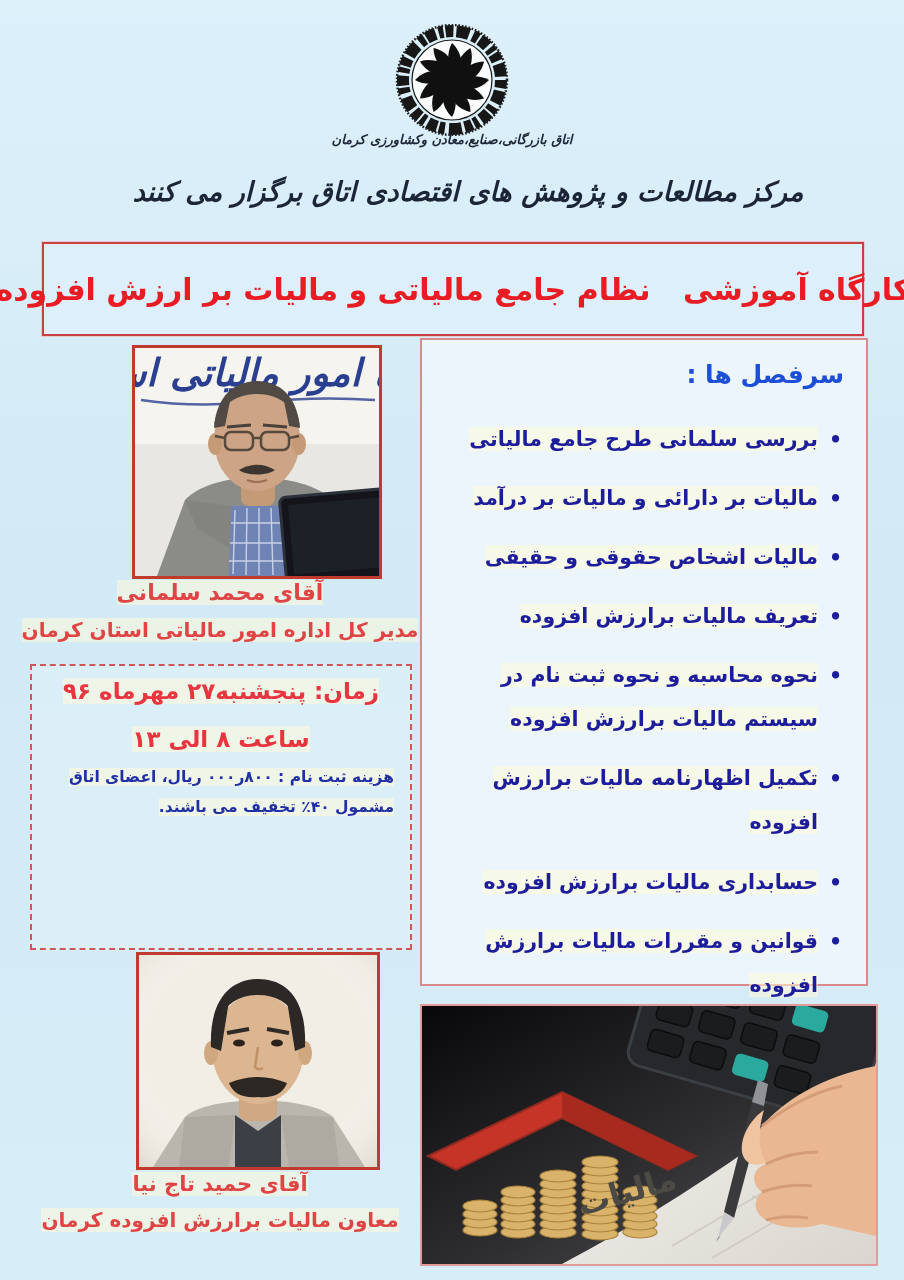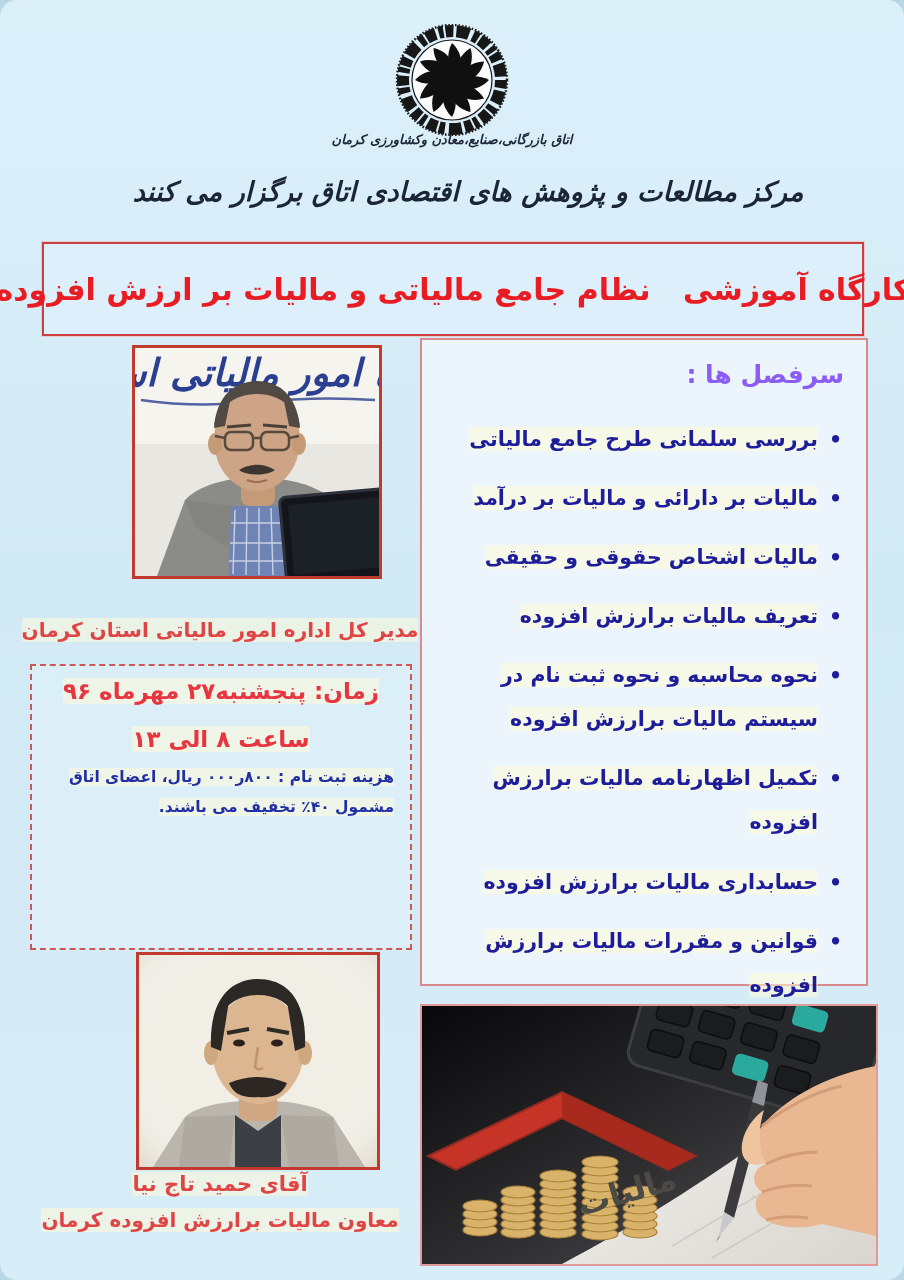--- a/index.html
+++ b/index.html
@@ -1,36 +1,36 @@
 <!DOCTYPE html>
 <html lang="fa" dir="rtl"><head>
 <meta charset="utf-8">
 <style>
   html,body{margin:0;padding:0;background:#b9d8e6;}
   .poster{
     position:relative;width:904px;height:1280px;margin:0 auto;overflow:hidden;
     background:linear-gradient(180deg,#dcf0fa 0%,#d2eaf6 45%,#d7edf8 100%);
-    font-family:"DejaVu Sans",sans-serif;direction:rtl;border-radius:17px;
+    font-family:"DejaVu Sans",sans-serif;direction:rtl;
   }
   .abs{position:absolute;}
   
   .logo{left:386px;top:24px;width:132px;height:112px;}
   .logo-caption{left:0;top:132px;width:904px;text-align:center;
     font-size:13px;font-style:italic;font-weight:bold;color:#1e2738;letter-spacing:.5px;}
   .organizer{left:16px;top:176px;width:904px;text-align:center;
     font-size:27px;font-weight:600;font-style:italic;color:#1c2538;}
   .title-box{left:42px;top:242px;width:818px;height:90px;
     border:2px solid #c94040;box-shadow:0 0 0 1px rgba(240,185,185,.65);
     background:#ddeffa;display:flex;align-items:center;justify-content:center;}
   .title-line{font-size:30px;font-weight:bold;color:#e81c22;white-space:nowrap;}
   .title-line .t-prefix{margin-left:22px;}
   
   .topics{left:420px;top:338px;width:448px;height:648px;border:2px solid #d98a8a;
     background:#ecf5fb;box-sizing:border-box;padding:16px 22px 10px 16px;}
-  .topics-heading{font-size:25px;font-weight:bold;color:#8b5cf6;text-align:right;
+  .topics-heading{font-size:25px;font-weight:bold;color:#1d4ed8;text-align:right;
     margin:4px 0 28px 0;}
   .topic{position:relative;padding-right:26px;text-align:right;margin-bottom:15px;
     font-size:20.5px;font-weight:bold;color:#1d1d9c;line-height:2.15;}
   .topic .dot{position:absolute;right:2px;top:1px;color:#1d1d9c;}
   .hl{background:rgba(255,249,216,.55);box-decoration-break:clone;-webkit-box-decoration-break:clone;}
   
   .photo1{left:132px;top:345px;width:244px;height:228px;border:3px solid #c03a2d;background:#eee;}
   .cap{left:20px;width:400px;text-align:center;font-weight:bold;color:#e04545;}
   .cap1-name{top:580px;font-size:22px;}
   .cap1-role{top:618px;font-size:20px;}
@@ -174,20 +174,21 @@
         <path d="M104,122 C116,115 128,115 140,122 C132,128 112,128 104,122 Z" fill="#3d352f"></path>
         <path d="M112,132 Q122,136 132,132" stroke="#9b6d55" stroke-width="2" fill="none"></path>
       </g>
 
       <g transform="rotate(-5 190 190)">
         <rect x="148" y="146" width="120" height="95" rx="6" fill="#13151a" stroke="#2c313b" stroke-width="3"></rect>
         <rect x="156" y="154" width="104" height="70" fill="#1c2027"></rect>
       </g>
     </svg>
   </div>
+  <div class="abs cap cap1-name"><span class="hl">آقای محمد سلمانی</span></div>
   <div class="abs cap cap1-role"><span class="hl">مدیر کل  اداره امور مالیاتی استان کرمان</span></div>
 
   <div class="abs info-box">
     <div class="time time1"><span class="hl">زمان: پنجشنبه۲۷ مهرماه ۹۶</span></div>
     <div class="time time2"><span class="hl">ساعت ۸ الی ۱۳</span></div>
     <div class="fee"><span class="hl">هزینه ثبت نام : ۸۰۰ر۰۰۰ ریال، اعضای اتاق مشمول ۴۰٪ تخفیف می باشند.</span></div>
   </div>
 
   <div class="abs photo2">
     <svg width="238" height="212" viewBox="0 0 238 212">

